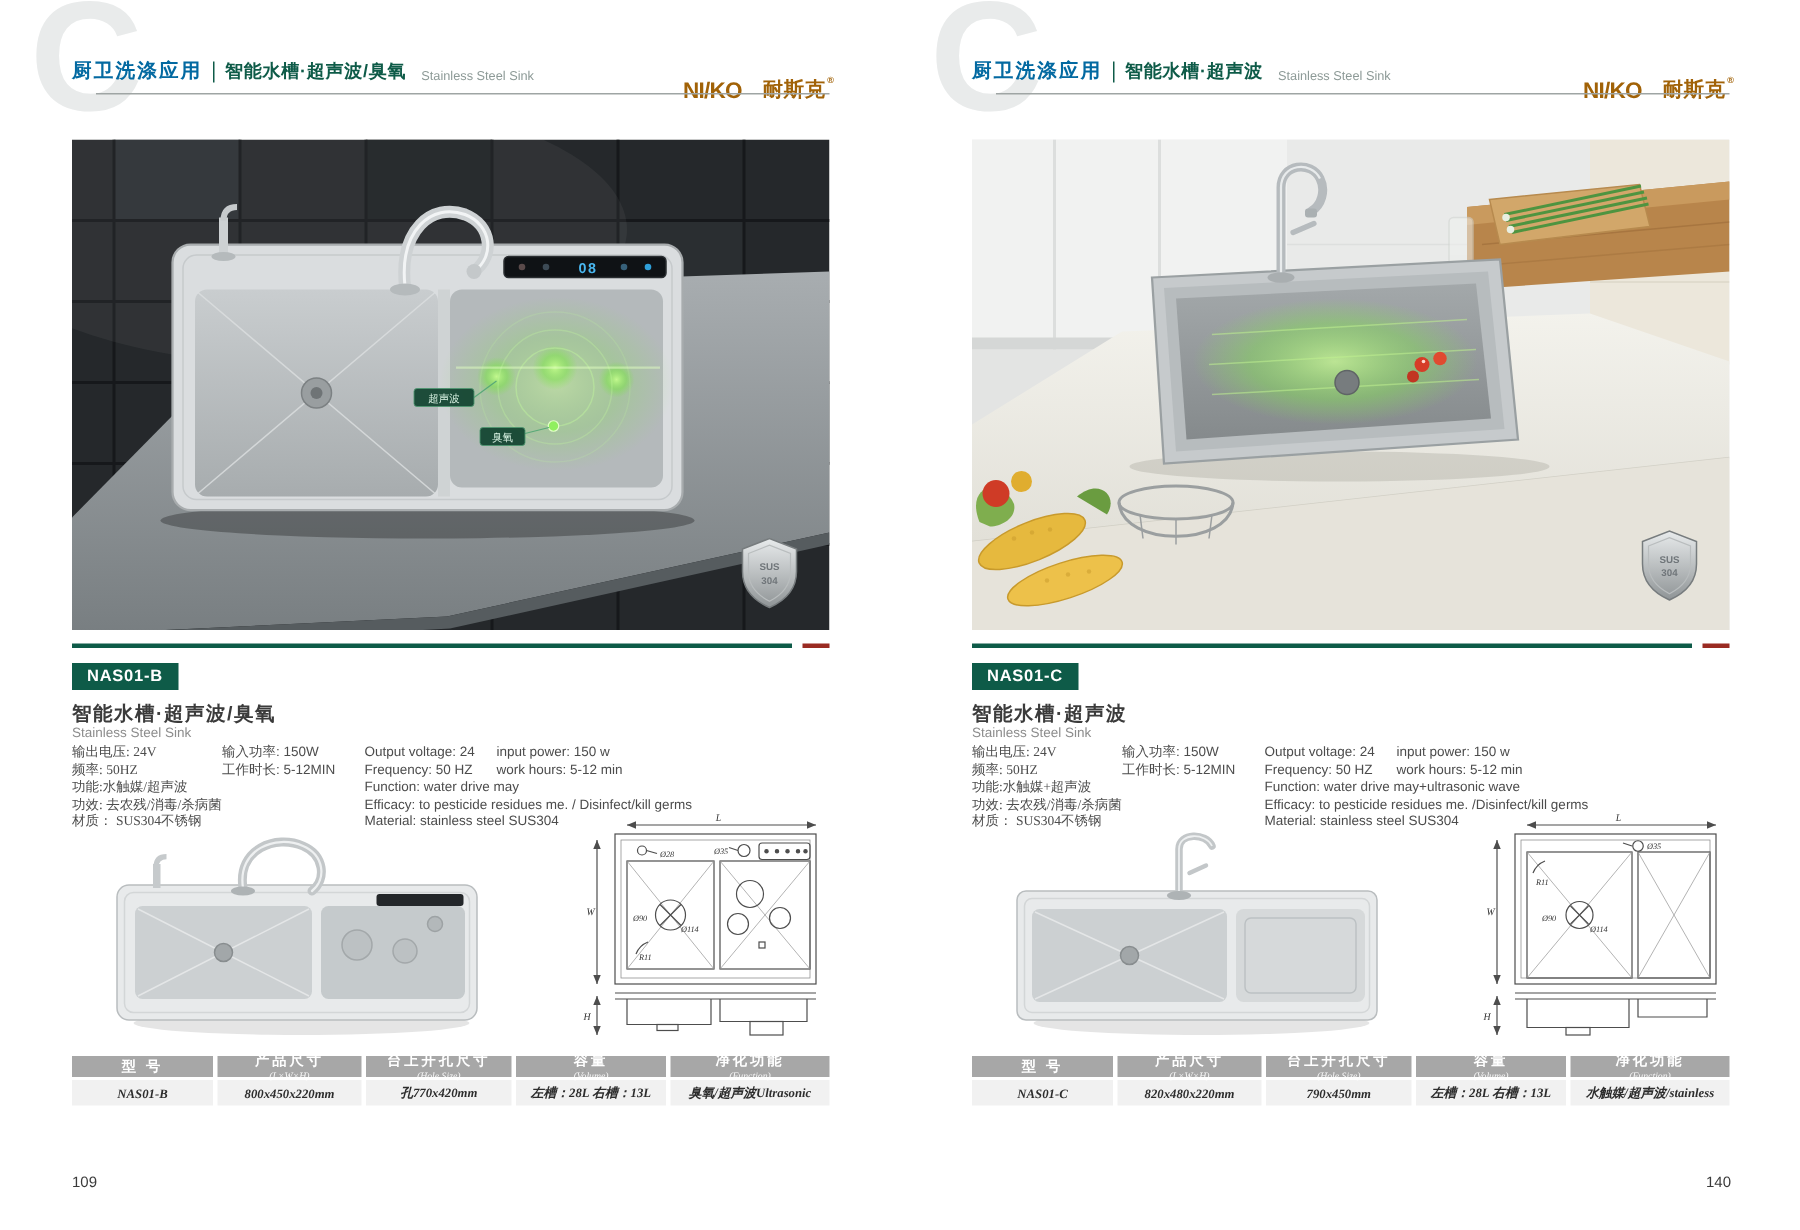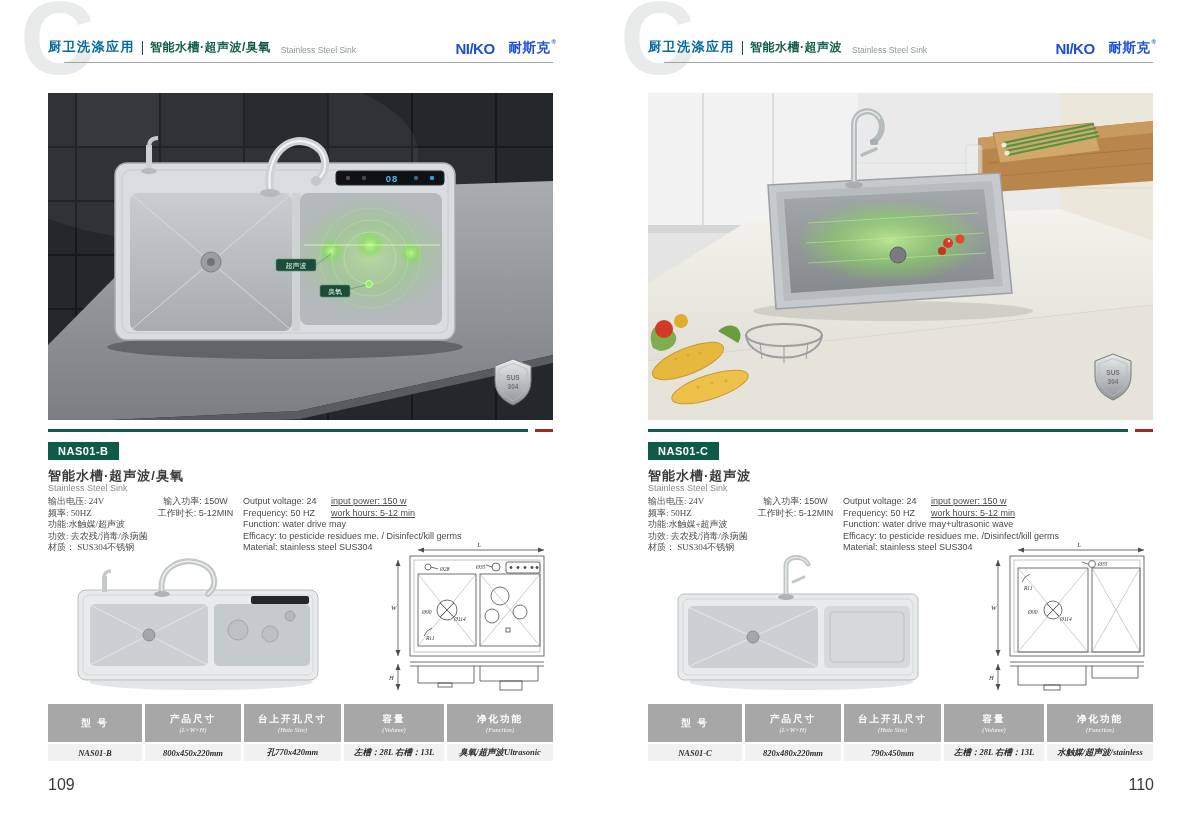--- a/index.html
+++ b/index.html
@@ -11,21 +11,21 @@
 
   
   .c-mark { position:absolute; left:20px; top:-14px; font-size:104px; font-weight:bold;
             color:#e9ebeb; line-height:1; z-index:0; }
   .hdr { position:absolute; left:48px; top:38px; display:flex; align-items:flex-end;
          gap:7px; z-index:2; }
   .hdr-cat { font-size:13px; font-weight:bold; color:#0369a1; letter-spacing:1.5px; }
   .hdr-sep { width:1px; height:14px; background:#0e5b48; margin-bottom:1px; }
   .hdr-cn  { font-size:12px; font-weight:bold; color:#0e5b48; letter-spacing:.5px; }
   .hdr-en  { font-size:8.5px; color:#8d9a97; margin-left:3px; padding-bottom:1px; }
-  .logo { position:absolute; right:44px; top:39px; z-index:2; color:#1d4ed8;
+  .logo { position:absolute; right:44px; top:51px; z-index:2; color:#a16207;
           font-weight:bold; font-size:14px; display:flex; align-items:center;text-align:right; }
   .logo-latin { letter-spacing:-.5px; font-size:15px; }
   .logo-cn { margin-left:14px; font-size:13.5px; letter-spacing:.5px; }
   .logo-reg { font-size:6px; align-self:flex-start; margin-left:1px; }
   .hdr-rule { position:absolute; left:64px; top:62px; width:489px; height:1px;
               background:#9fa5a4; z-index:2; }
 
   
   .photo { position:absolute; left:48px; top:93px; width:453px; height:327px; z-index:1; }
 
@@ -39,42 +39,42 @@
            font-size:11px; font-weight:bold; padding:3px 10px; letter-spacing:.5px; }
   .pt-cn { position:absolute; left:48px; top:467px; font-size:13px; font-weight:bold;
            color:#3b3b3b; letter-spacing:1px; }
   .pt-en { position:absolute; left:48px; top:483px; font-size:9px; color:#8d8d8d; }
 
   
   .specs { position:absolute; left:48px; top:496px; width:505px; font-size:9px;
            color:#4c4c4c; line-height:11.5px; }
   .srow { display:flex; }
   .s-cna { width:100px; white-space:nowrap;font-family:Liberation Serif, serif; }
-  .s-cnb { width:95px;  white-space:nowrap;text-align:center; }
+  .s-cnb { width:95px;  white-space:nowrap; }
   .s-ena { width:88px;  white-space:nowrap; }
-  .s-enb { flex:1;      white-space:nowrap;text-decoration:underline; }
+  .s-enb { flex:1;      white-space:nowrap; }
 
   .render { position:absolute; left:66px; top:552px; }
   .tech   { position:absolute; left:388px; top:540px; }
 
   
   .spec-table { position:absolute; left:48px; top:704px; width:505px; }
-  .thead { display:flex; gap:3px; height:38px; }
+  .thead { display:flex; gap:3px; height:14px; }
   .th { background:#a7a7a7; color:#fff; display:flex; flex-direction:column;
         justify-content:center; align-items:center; }
   .th-cn { font-size:9.5px; font-weight:bold; letter-spacing:2px; }
   .th-en { font-size:6.5px; font-style:italic; opacity:.92; letter-spacing:0;
            font-family:"Liberation Serif", serif; }
   .tbody { display:flex; gap:3px; margin-top:2px; height:17px; }
   .td { background:#f1f1f1; display:flex; align-items:center; justify-content:center;
         font-size:8.5px; font-style:italic; font-weight:bold; color:#2d2d2d;
         font-family:"Liberation Serif", serif; white-space:nowrap; }
   .c0{width:94px;} .c1{width:96px;} .c2{width:97px;} .c3{width:100px;} .c4{width:106px;text-align:right;}
 
-  .pnum { position:absolute; bottom:26px; font-size:16px; color:#3a3a3a; }
+  .pnum { position:absolute; bottom:26px; font-size:10px; color:#3a3a3a; }
   .pnum-left { left:48px; } .pnum-right { right:46px; }
 
   
   svg text { font-family:"Liberation Sans", sans-serif; }
   .dwg-lbl { font-family:"Liberation Serif", serif; font-style:italic; fill:#333; }
 </style>
 </head>
 <body>
 
 <div class="canvas">
@@ -603,15 +603,15 @@
       </div>
       <div class="tbody">
         <div class="td c0">NAS01-C</div>
         <div class="td c1">820x480x220mm</div>
         <div class="td c2">790x450mm</div>
         <div class="td c3">左槽：28L  右槽：13L</div>
         <div class="td c4">水触媒/超声波/stainless</div>
       </div>
     </div>
 
-    <div class="pnum pnum-right">110</div>
+    <div class="pnum pnum-right">140</div>
   </div>
 </div>
 
 </body></html>

